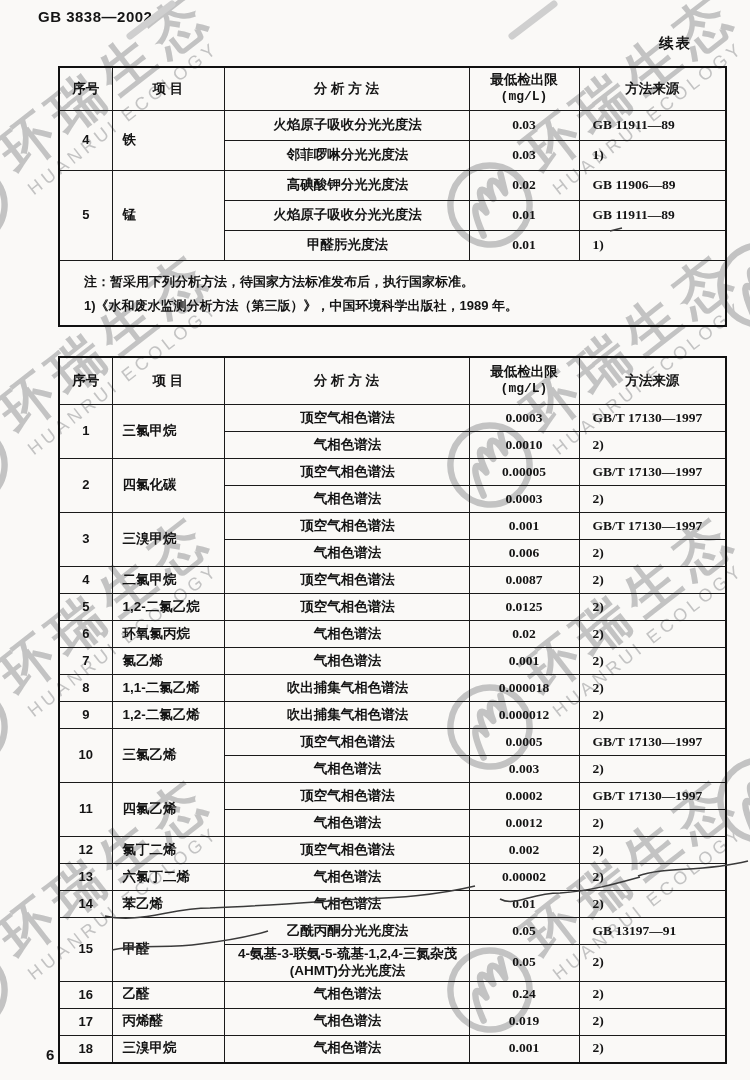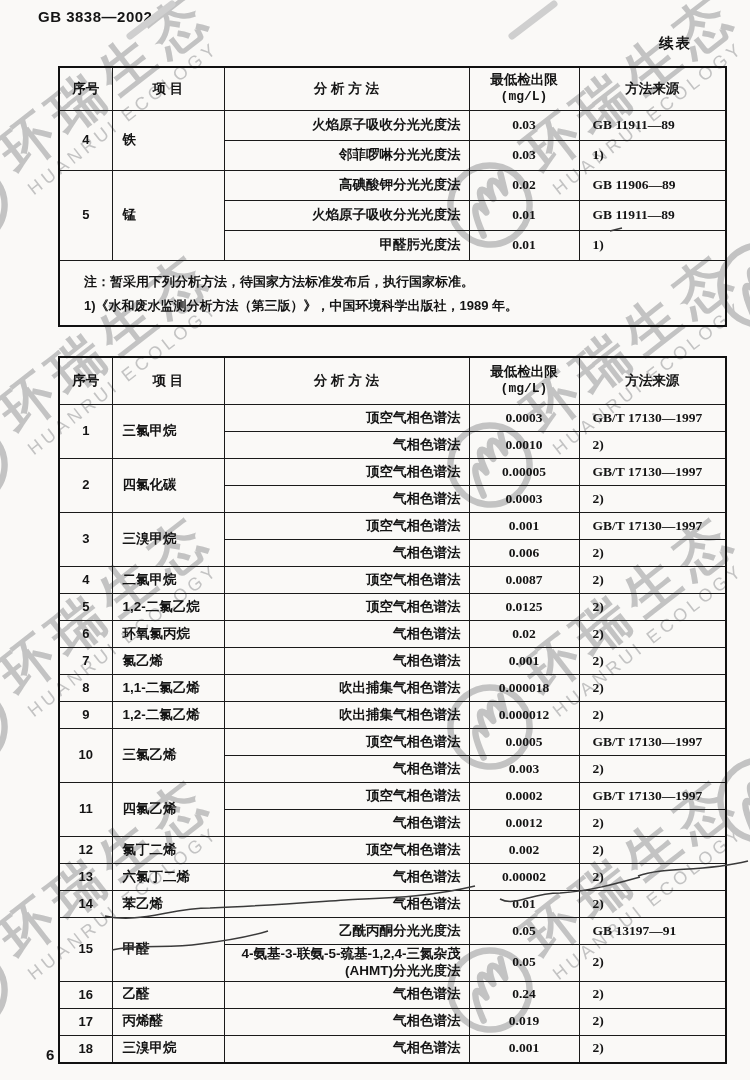--- a/index.html
+++ b/index.html
@@ -38,21 +38,21 @@
   th,td{
     border:1.4px solid #1a1a1a;
     font-weight:bold;overflow:hidden;
     background:transparent;
   }
   table{border:2px solid #111;}
   th{font-size:13.5px;padding:2px 2px;line-height:1.25;}
   td{font-size:13px;padding:1px 8px;line-height:1.25;}
   td.c-no{text-align:center;padding:1px 2px;}
   td.c-item{text-align:left;padding-left:10px;font-size:13.5px;}
-  td.c-method{text-align:right;padding-left:10px;font-size:13.5px;margin-top:14px;}
+  td.c-method{text-align:center;padding-left:10px;font-size:13.5px;margin-top:14px;}
   td.c-limit,td.c-source{font-family:"Liberation Serif","DejaVu Serif",serif;font-size:13.5px;}
   td.c-limit{text-align:center;}
   td.c-source{text-align:left;padding-left:13px;}
   #tbl1 th{height:38px;}
   #tbl1 td{height:27px;}
   #tbl2 th{height:42px;}
   #tbl2 td{height:24px;}
   td.note-cell{padding:9px 16px 7px 24px;font-size:13px;line-height:1.85;height:auto;text-align:left;}
   .unit{display:block;font-size:13px;font-family:Liberation Mono, monospace;}
 </style>

